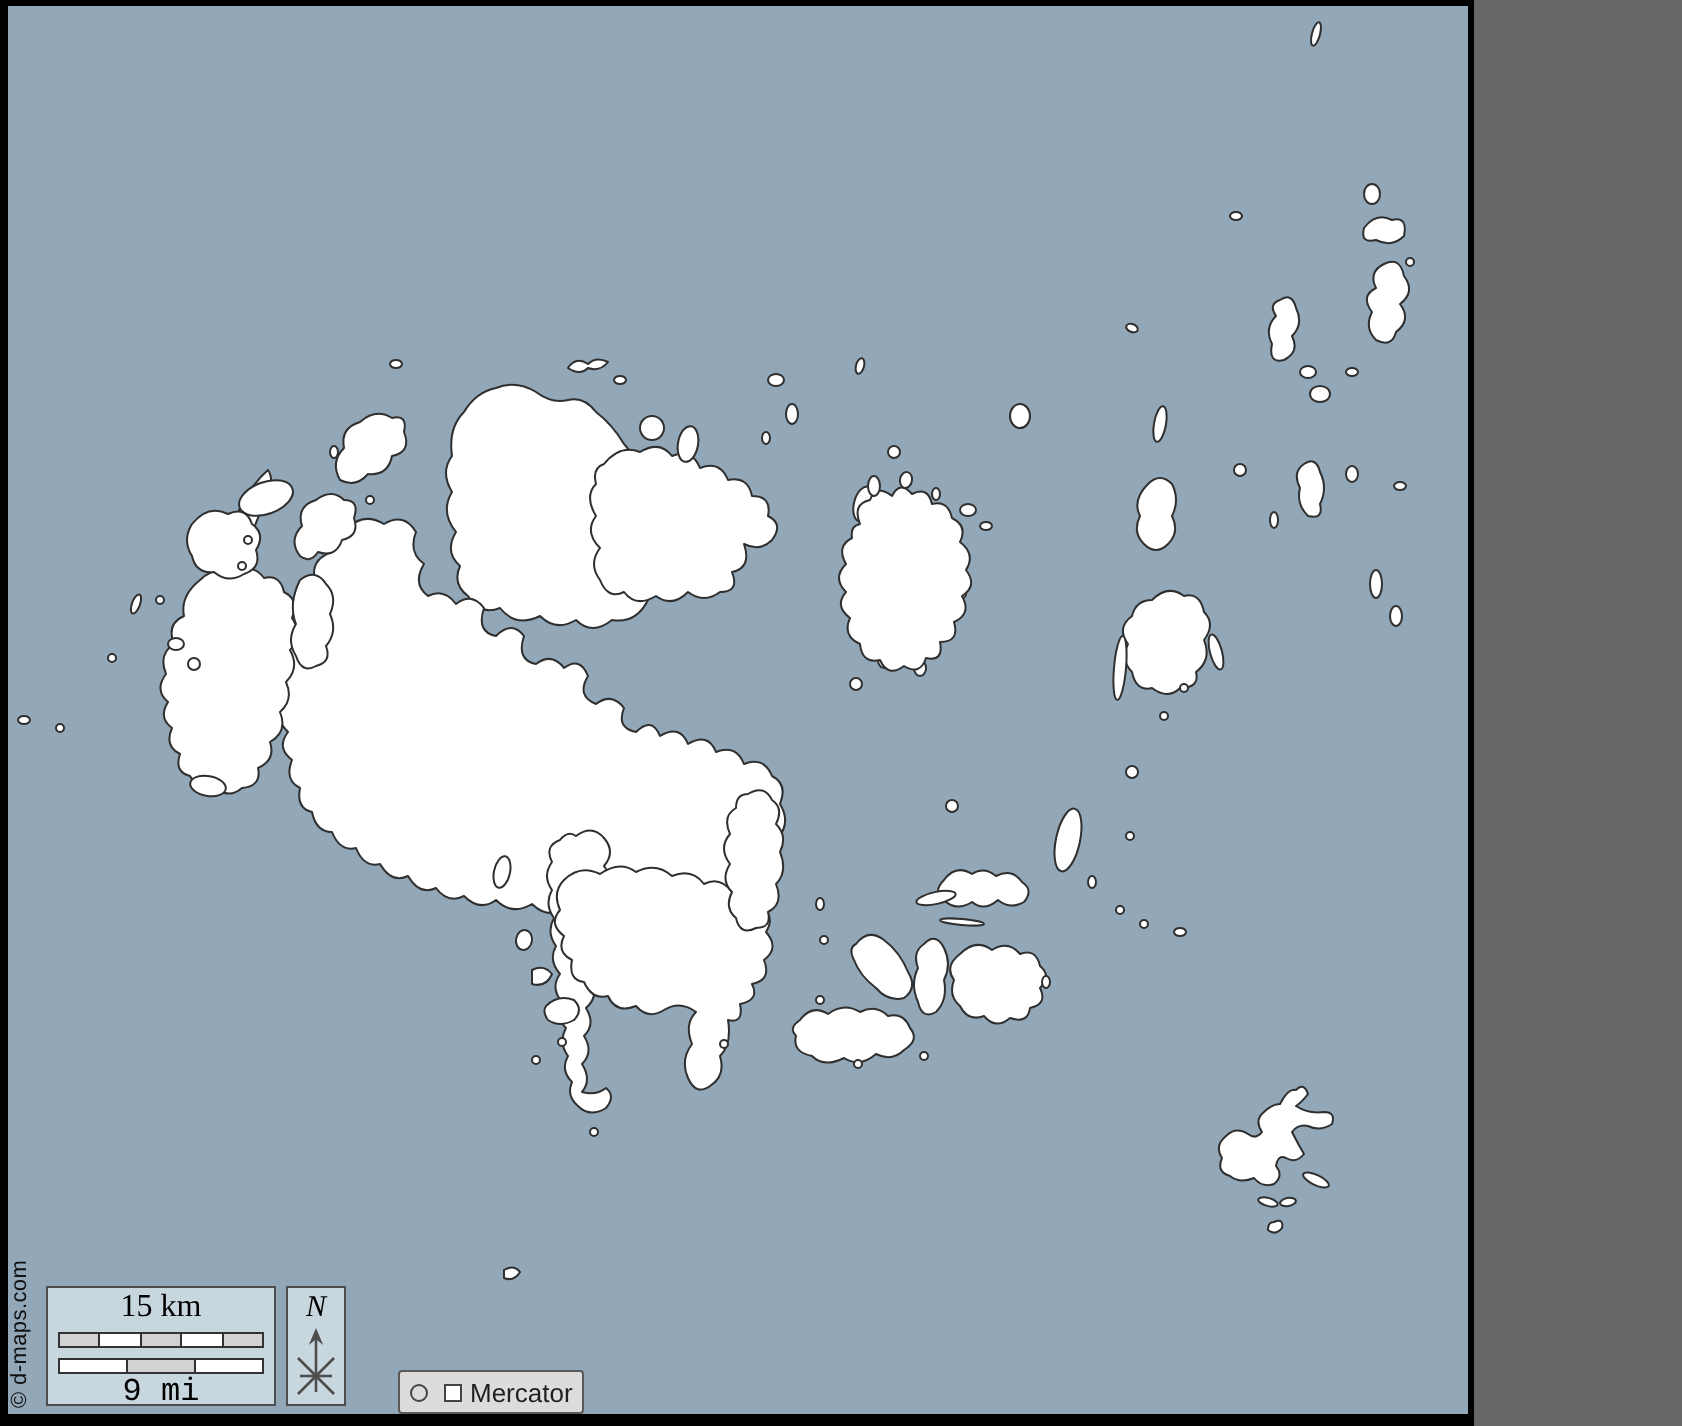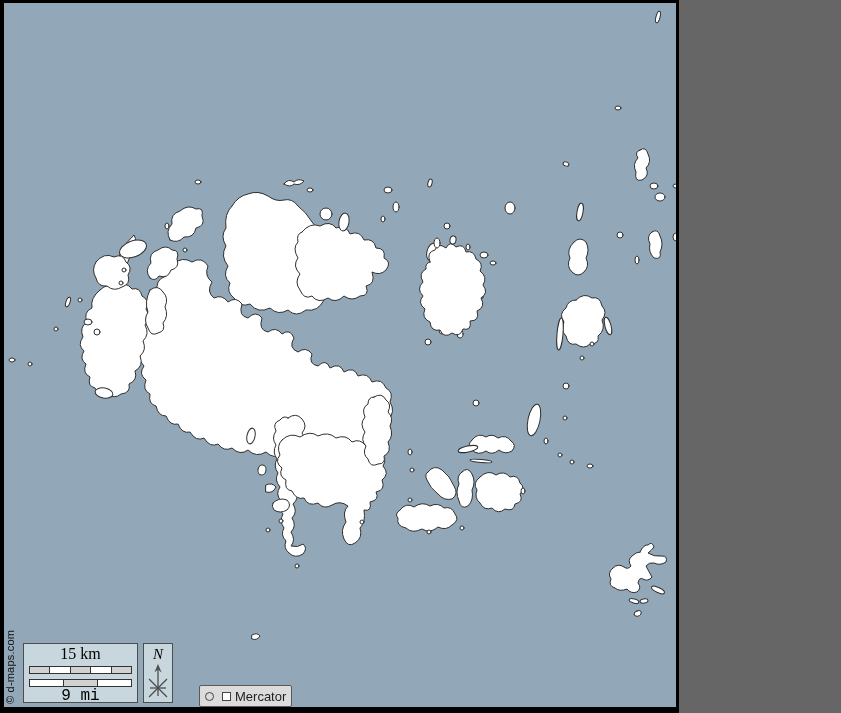--- a/index.html
+++ b/index.html
@@ -1,17 +1,17 @@
 <!DOCTYPE html>
 <html><head>
 <meta charset="utf-8">
 <style>
   html,body{margin:0;padding:0;background:#666;}
   #stage{
-    position:relative;width:679px;height:713px;overflow:hidden;
+    position:relative;width:737px;height:713px;overflow:hidden;
     background:#92A7B7;font-family:"Liberation Sans",sans-serif;
   }
   #map-svg{position:absolute;left:0;top:0;width:841px;height:713px;display:block;}
   #frame{
     position:absolute;inset:0;pointer-events:none;
     border-style:solid;border-color:#000;border-width:3px 3px 6px 4px;
   }
   
   #scalebox{
     position:absolute;left:23px;top:643px;width:115px;height:60px;

